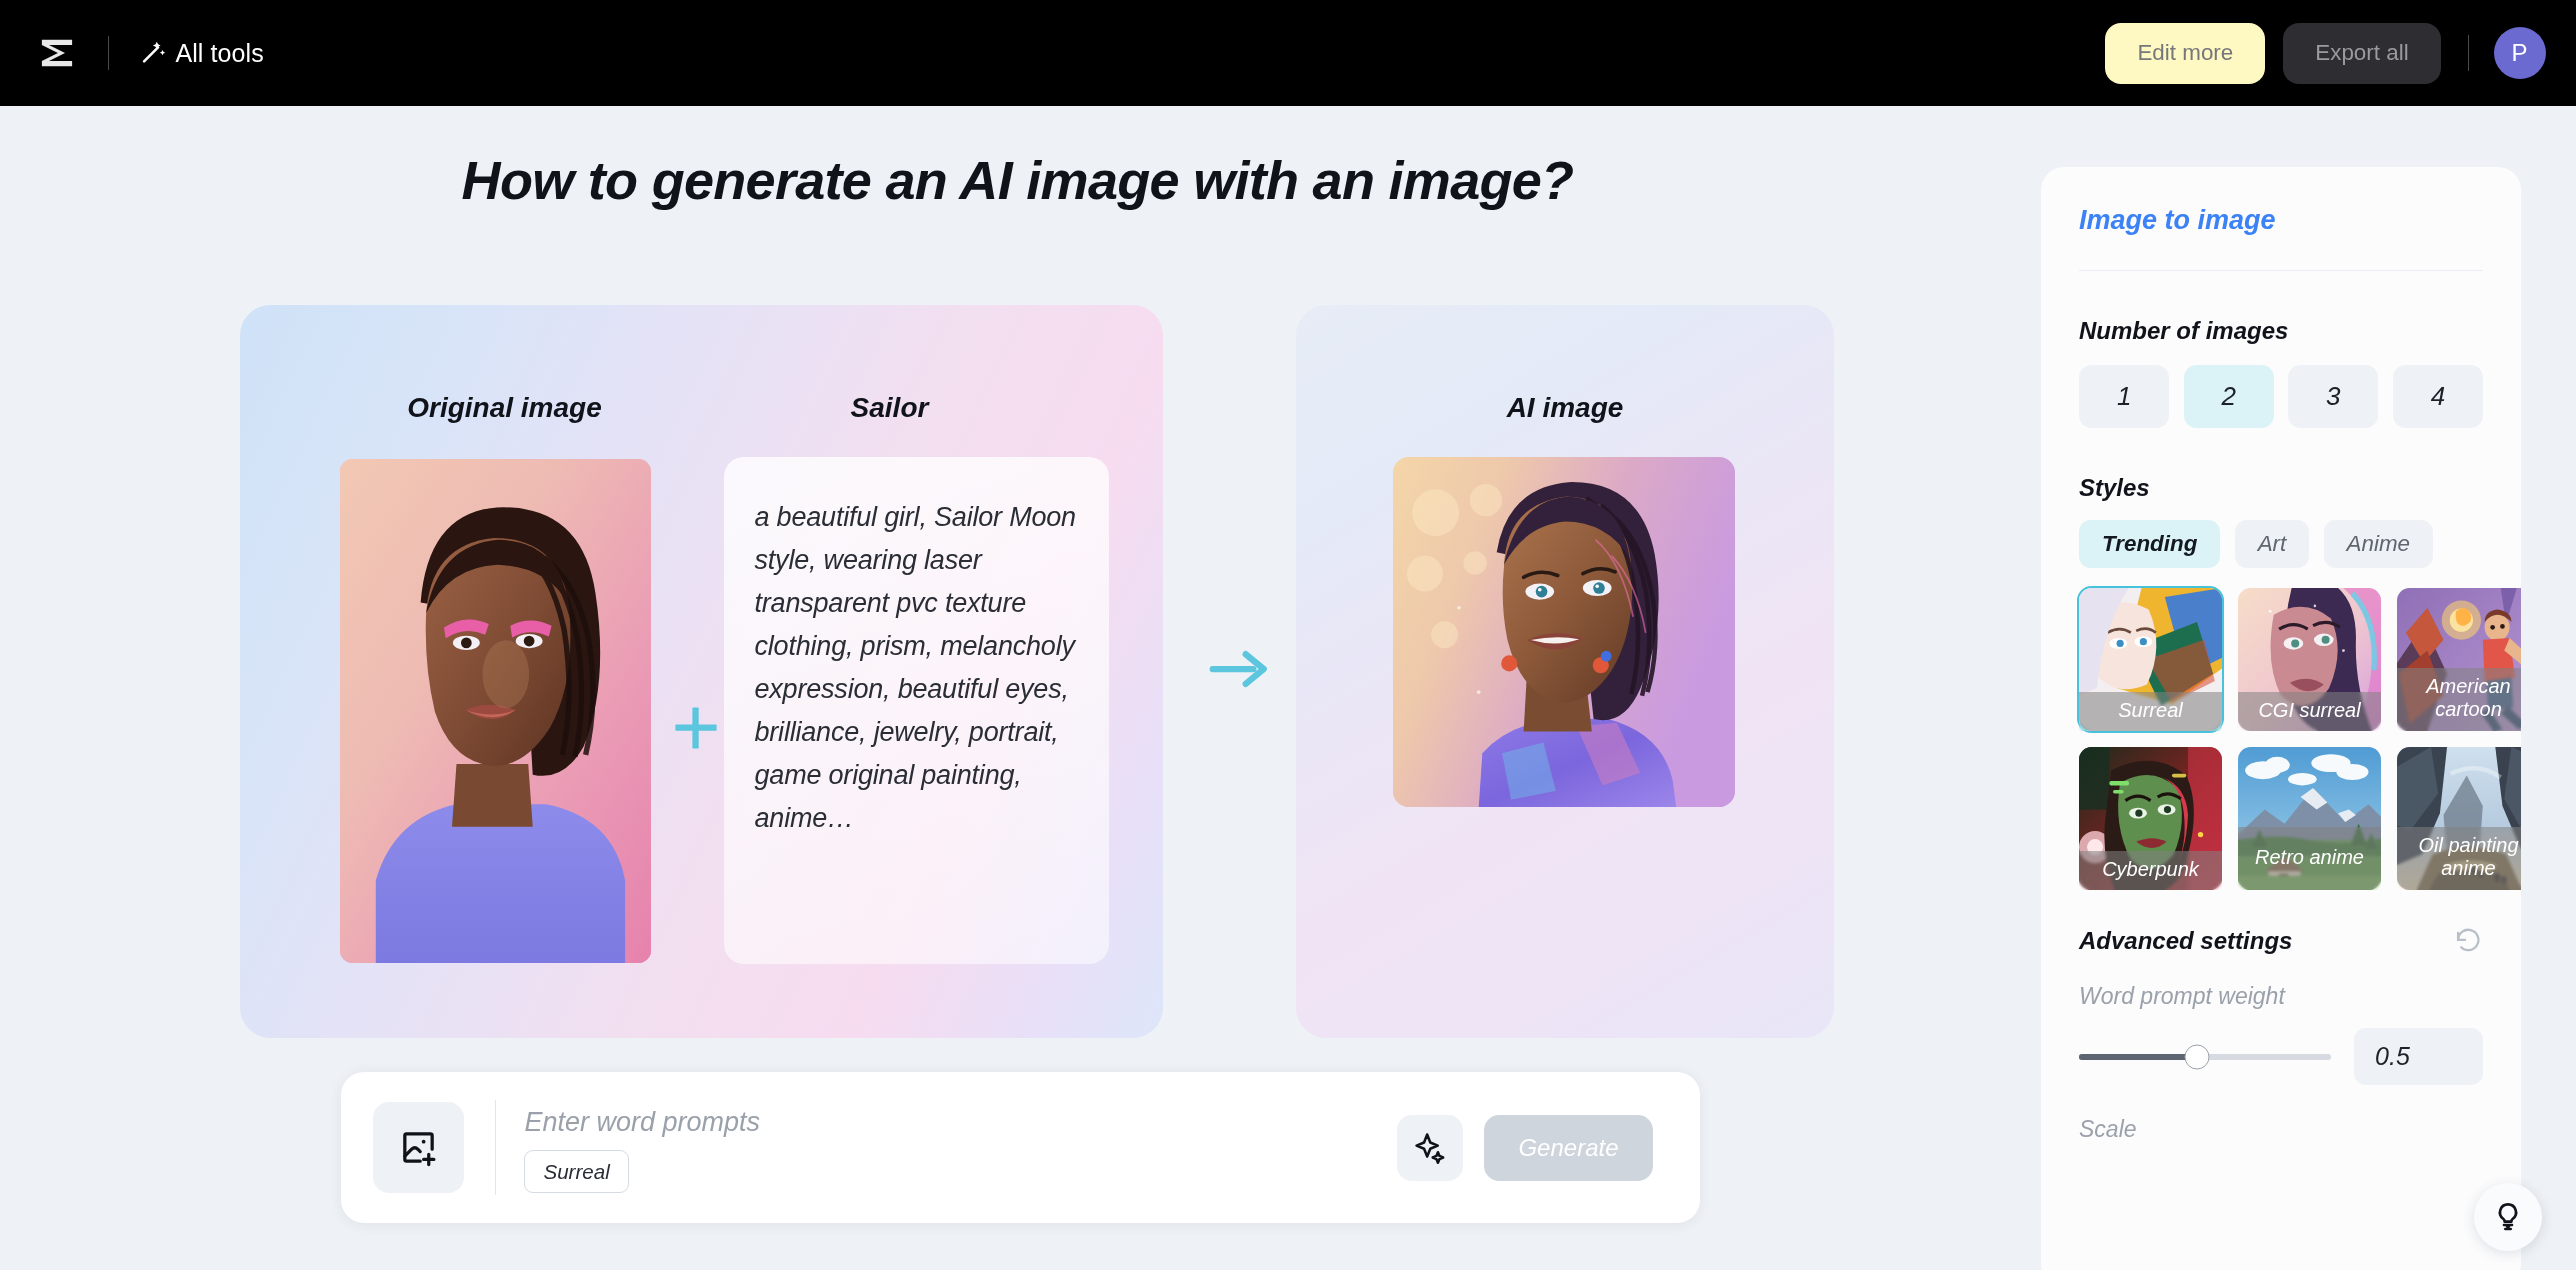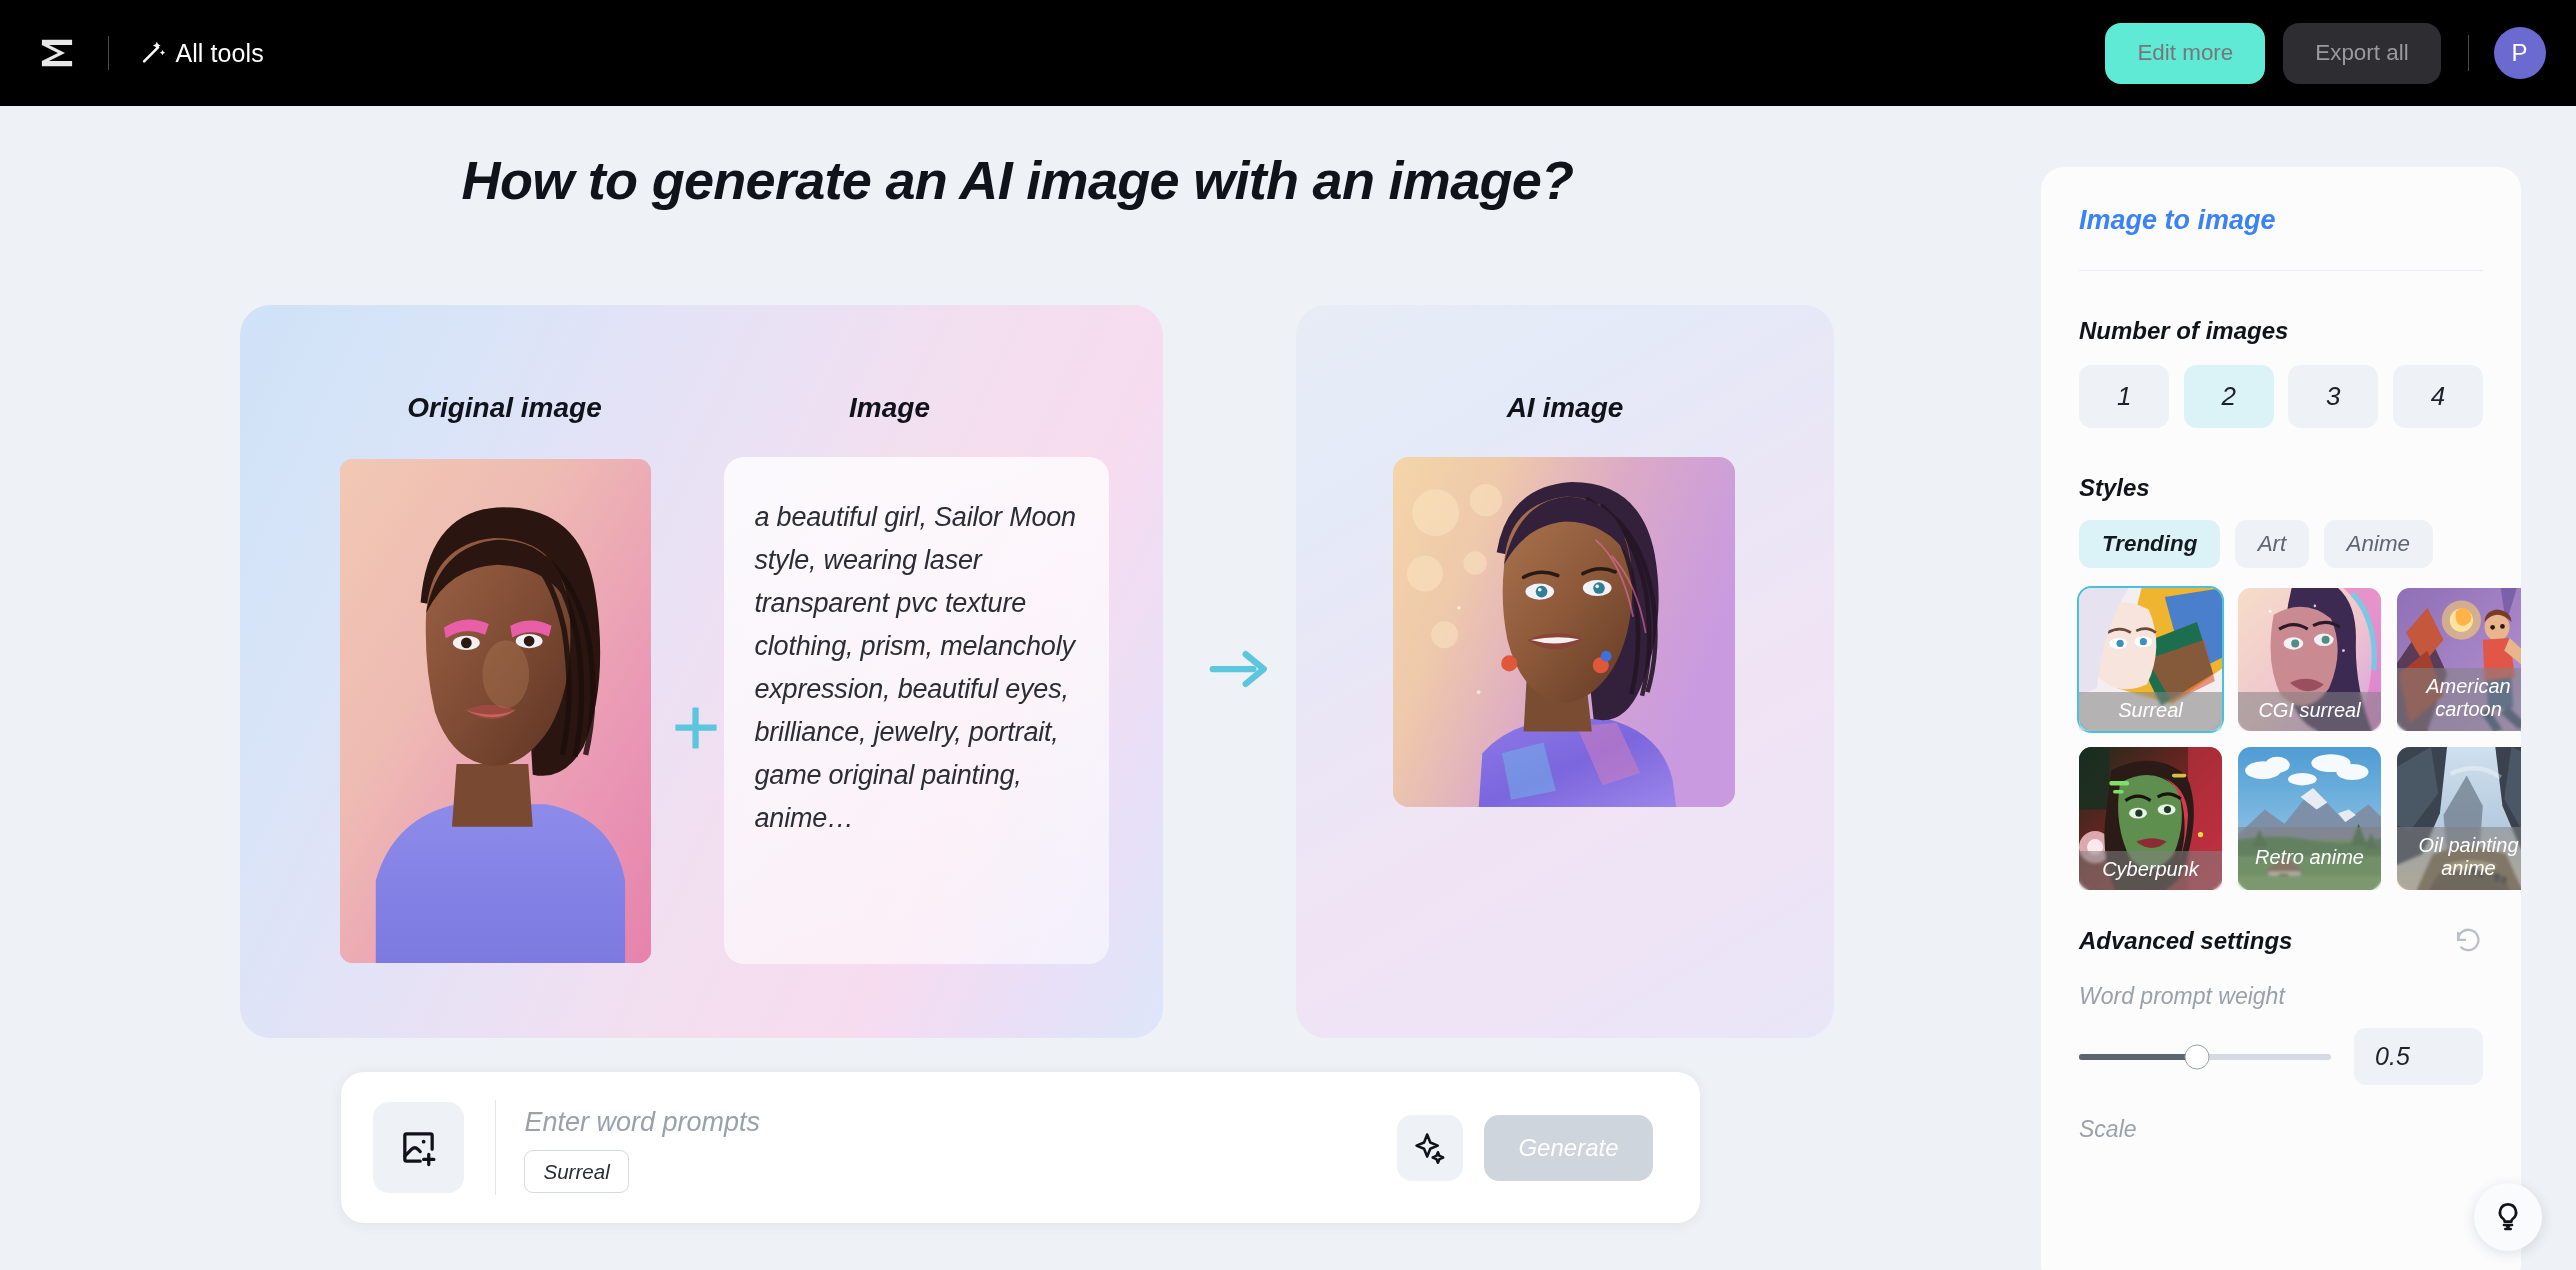--- a/index.html
+++ b/index.html
@@ -44,21 +44,21 @@
   .topbar-spacer { flex: 1 1 auto; }
   .tb-btn {
     height: 61px;
     border-radius: 16px;
     display: flex; align-items: center; justify-content: center;
     font-size: 22.4px;
     padding: 0 32px;
     cursor: pointer;
     white-space: nowrap;
   }
-  .tb-btn.edit-more { background: #5eead4; color: #77777b; text-align: center; }
+  .tb-btn.edit-more { background: #fef9c3; color: #77777b; text-align: center; }
   .tb-btn.export-all { background: #2e2e32; color: #9a9aa0; margin-left: 18px; }
   .topbar-divider2 {
     width: 0.9px; height: 36px;
     background: #4a4a4a;
     margin: 0 25px 0 27px;
   }
   .avatar {
     width: 52px; height: 52px;
     border-radius: 50%;
     background: #6a6ad0;
@@ -457,21 +457,21 @@
 </div>
 
 <div class="page">
 
   <div class="page-title">How to generate an AI image with an image?</div>
 
   <div class="showcase">
 
     <div class="card card-left">
       <div class="card-heading hd-original">Original image</div>
-      <div class="card-heading hd-prompt">Image</div>
+      <div class="card-heading hd-prompt">Sailor</div>
 
       <div class="photo-orig">
         <svg width="311" height="504" viewBox="0 0 347 562" preserveAspectRatio="xMidYMid slice">
           <defs>
             <linearGradient id="obg" x1="0" y1="0" x2="1" y2="1">
               <stop offset="0%" stop-color="#f2c8b3"></stop>
               <stop offset="35%" stop-color="#eebbb3"></stop>
               <stop offset="70%" stop-color="#ea9ab5"></stop>
               <stop offset="100%" stop-color="#e682ad"></stop>
             </linearGradient>

